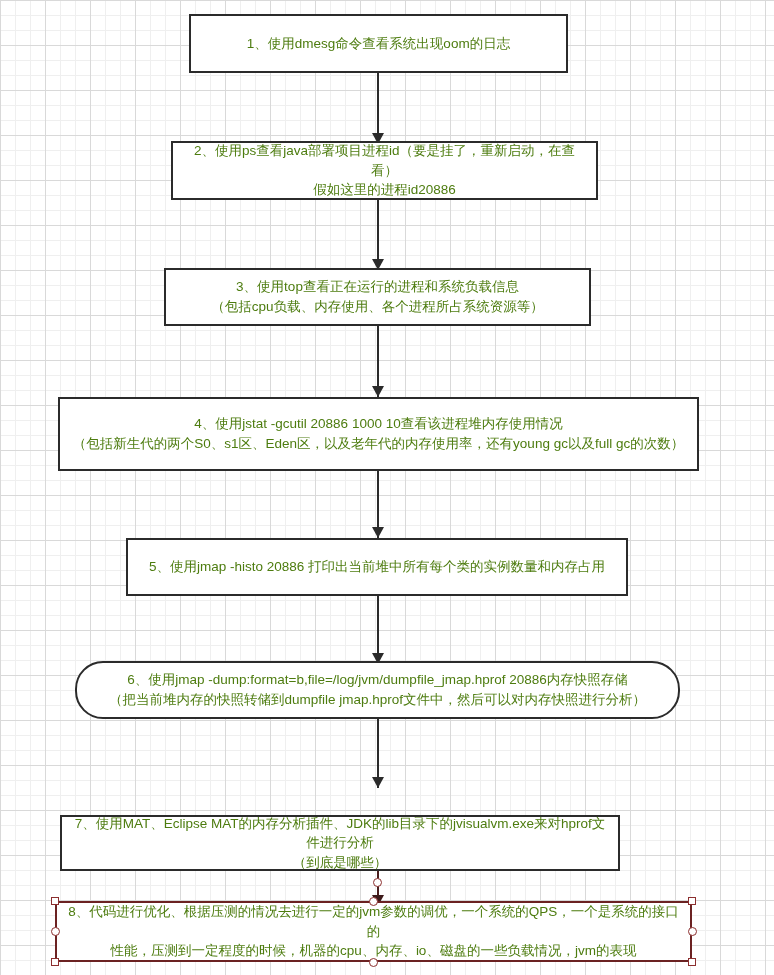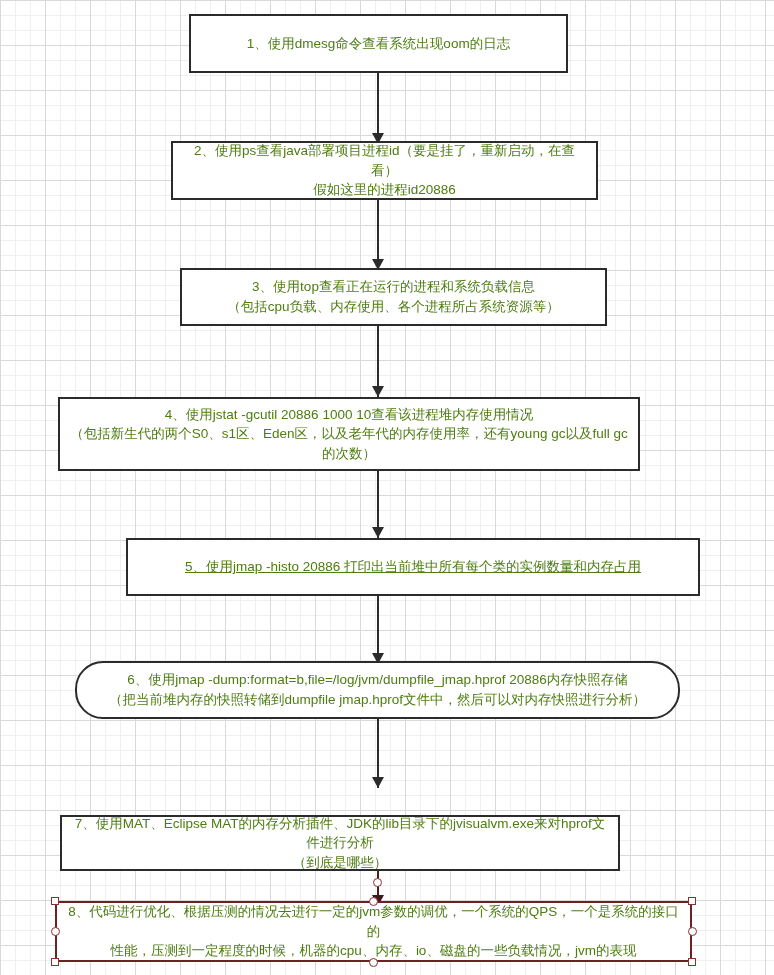--- a/index.html
+++ b/index.html
@@ -111,31 +111,31 @@
 
   <div class="node" style="left:189px; top:14px; width:379px; height:59px;">
     <div class="txt">1、使用dmesg命令查看系统出现oom的日志</div>
   </div>
 
   <div class="node" style="left:164px; top:141px; width:427px; height:59px;margin-left:7px;">
     <div class="txt">2、使用ps查看java部署项目进程id（要是挂了，重新启动，在查看）
 假如这里的进程id20886</div>
   </div>
 
-  <div class="node" style="left:164px; top:268px; width:427px; height:58px;margin-left:16px;">
+  <div class="node" style="left:164px; top:268px; width:427px; height:58px;">
     <div class="txt">3、使用top查看正在运行的进程和系统负载信息
 （包括cpu负载、内存使用、各个进程所占系统资源等）</div>
   </div>
 
-  <div class="node" style="left:58px; top:397px; width:582px; height:74px;">
+  <div class="node" style="left:58px; top:397px; width:641px; height:74px;">
     <div class="txt">4、使用jstat -gcutil 20886 1000 10查看该进程堆内存使用情况
 （包括新生代的两个S0、s1区、Eden区，以及老年代的内存使用率，还有young gc以及full gc的次数）</div>
   </div>
 
-  <div class="node" style="left:126px; top:538px; width:574px; height:58px;text-decoration:underline;">
+  <div class="node" style="left:126px; top:538px; width:502px; height:58px;">
     <div class="txt">5、使用jmap -histo 20886 打印出当前堆中所有每个类的实例数量和内存占用</div>
   </div>
 
   <div class="node" style="left:75px; top:661px; width:605px; height:58px;border-radius:28px;">
     <div class="txt">6、使用jmap -dump:format=b,file=/log/jvm/dumpfile_jmap.hprof 20886内存快照存储
 （把当前堆内存的快照转储到dumpfile jmap.hprof文件中，然后可以对内存快照进行分析）</div>
   </div>
 
   <div class="node" style="left:60px; top:815px; width:560px; height:56px;">
     <div class="txt">7、使用MAT、Eclipse MAT的内存分析插件、JDK的lib目录下的jvisualvm.exe来对hprof文件进行分析

